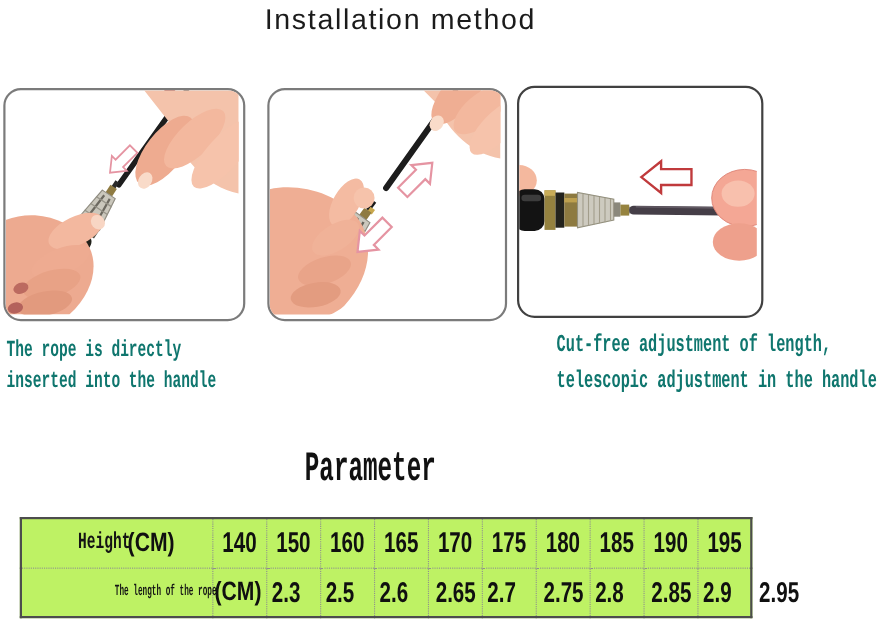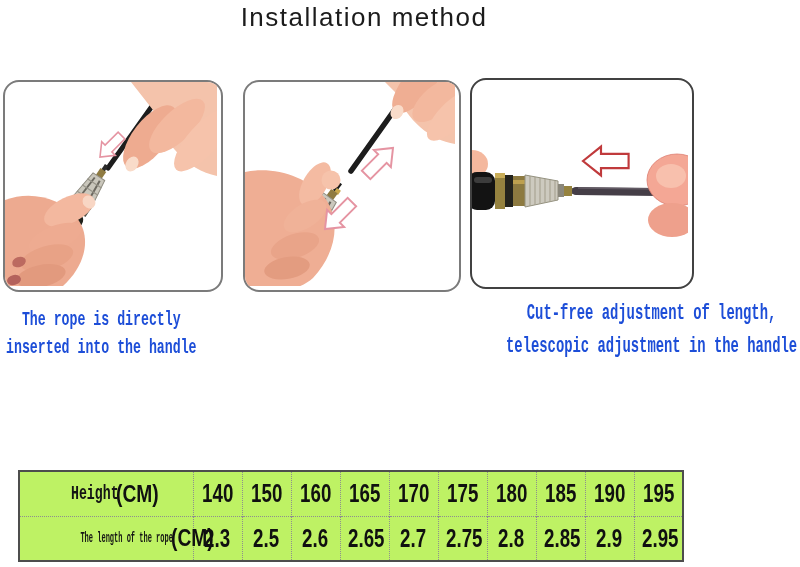--- a/index.html
+++ b/index.html
@@ -10,37 +10,37 @@
          font-size:26px;font-weight:500;letter-spacing:1.5px;color:#1b1b1b;
          font-family:"Liberation Sans",sans-serif;white-space:nowrap;}
 
   .photo-box{position:absolute;background:#fff;border:2px solid #7b7b7b;border-radius:16px;overflow:hidden;}
   .photo-box.b1{left:3px;top:80px;width:216px;height:208px;}
   .photo-box.b2{left:243px;top:80px;width:214px;height:208px;}
   .photo-box.b3{left:470px;top:78px;width:220px;height:207px;border-color:#414141;}
   .photo-box svg{display:block;}
 
   .caption{position:absolute;font-family:"Liberation Mono",monospace;font-weight:bold;
-           color:#1d4ed8;white-space:nowrap;text-align:center;}
+           color:#0f766e;white-space:nowrap;}
   .caption .ln{display:block;font-size:21px;line-height:28px;transform:scaleX(.63);transform-origin:0 50%;}
   .cap1{left:6px;top:306px;}
   .cap2{left:237px;top:306px;}
   .cap3{left:506px;top:297px;}
   .cap3 .ln{font-size:22px;line-height:33px;}
 
   .param-title{position:absolute;top:408px;left:0;width:674px;text-align:center;}
   .param-title span{display:inline-block;font-family:"Liberation Mono",monospace;font-weight:bold;
                     font-size:38px;line-height:38px;color:#111;transform:scaleX(.58);transform-origin:50% 50%;}
 
   table.param{position:absolute;left:18px;top:470px;width:662px;height:92px;
               border-collapse:collapse;table-layout:fixed;background:#bef264;}
   table.param{border:2px solid #4d4d4d;}
   table.param td,table.param th{padding:0;border-left:1px dotted #8e8e8e;vertical-align:middle;text-align:center;}
   table.param th{border-left:none;}
-  table.param tr.r2 td, table.param tr.r2 th{border-top:1px dotted #8e8e8e;}
+  table.param tr.r2 td, table.param tr.r2 th{border-top:1px dotted #8e8e8e;padding-left:48px;}
   td.num span{display:inline-block;font-family:"Liberation Sans",sans-serif;font-weight:bold;
               font-size:26px;color:#101010;transform:scaleX(.72);transform-origin:50% 50%;white-space:nowrap;}
   th.lblcell{font-weight:normal;}
   .lblwrap{display:flex;align-items:center;justify-content:center;white-space:nowrap;}
   .lbl-h{display:inline-block;font-family:"Liberation Mono",monospace;font-weight:bold;
          font-size:21px;color:#141414;transform:scaleX(.63);transform-origin:100% 50%;}
   .lbl-r{display:inline-block;font-family:"Liberation Mono",monospace;font-weight:bold;
          font-size:14px;color:#141414;transform:scaleX(.5);transform-origin:100% 50%;letter-spacing:0;}
   .unit{display:inline-block;font-family:"Liberation Sans",sans-serif;font-weight:bold;
         font-size:24px;color:#101010;transform:scaleX(.8);transform-origin:0 50%;margin-left:-2px;}
@@ -173,20 +173,23 @@
 
   <div class="caption cap1">
     <span class="ln">The rope is directly</span>
     <span class="ln">inserted into the handle</span>
   </div>
   <div class="caption cap3">
     <span class="ln">Cut-free adjustment of length,</span>
     <span class="ln">telescopic adjustment in the handle</span>
   </div>
 
+  <div class="param-title">
+    <span>Parameter</span>
+  </div>
 
   <table class="param">
     <colgroup>
       <col style="width:174px">
       <col style="width:49px">
         <col style="width:49px">
         <col style="width:49px">
         <col style="width:49px">
       <col style="width:49px">
         <col style="width:49px">

